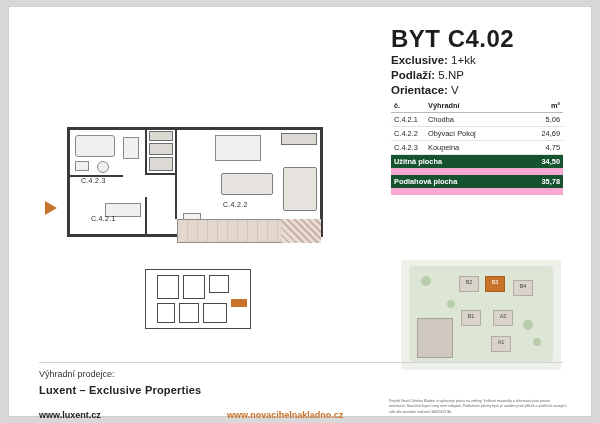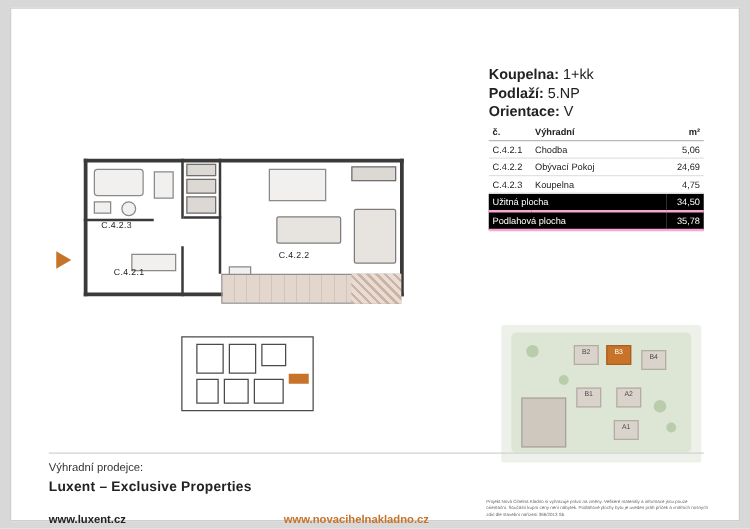--- a/index.html
+++ b/index.html
@@ -54,21 +54,21 @@
   #room-table {
     position:absolute; left:382px; top:92px; width:172px;
     border-collapse:collapse; font-size:7.4px; color:#222;
   }
   #room-table th, #room-table td { padding:2px 3px; text-align:left; }
   #room-table thead th { border-bottom:1px solid #b9b9b9; font-weight:bold; font-size:7.4px; }
   #room-table td.num { width:34px; }
   #room-table td.area, #room-table th.area { text-align:right; width:30px; }
   #room-table tbody tr td { border-bottom:1px solid #e2e2e2; }
   #room-table tr.total td {
-    background:#000000; color:#ffffff; font-weight:normal; border-bottom:2px solid #f9a8d4;
+    background:#14532d; color:#ffffff; font-weight:bold; border-bottom:7px solid #f9a8d4;
   }
 
   
   #plan { position:absolute; left:36px; top:110px; width:300px; height:135px; }
   .wall { position:absolute; background:#3a3a3a; }
   .hatch {
     position:absolute;
     background:
       repeating-linear-gradient(45deg, #cbb4a4 0 2px, #e8dcd4 2px 5px);
   }
@@ -122,22 +122,23 @@
     position:absolute; left:380px; top:392px; width:178px;
     font-size:3.6px; line-height:1.5; color:#666;
   }
 </style>
 </head>
 <body>
 
 <div id="sheet">
 
 
+  <div id="unit-title">BYT C4.02</div>
   <div class="meta" id="meta1">
-    <b>Koupelna:</b>
+    <b>Exclusive:</b>
     <span class="val">1+kk</span>
   </div>
   <div class="meta" id="meta2">
     <b>Podlaží:</b>
     <span class="val">5.NP</span>
   </div>
   <div class="meta" id="meta3">
     <b>Orientace:</b>
     <span class="val">V</span>
   </div>

